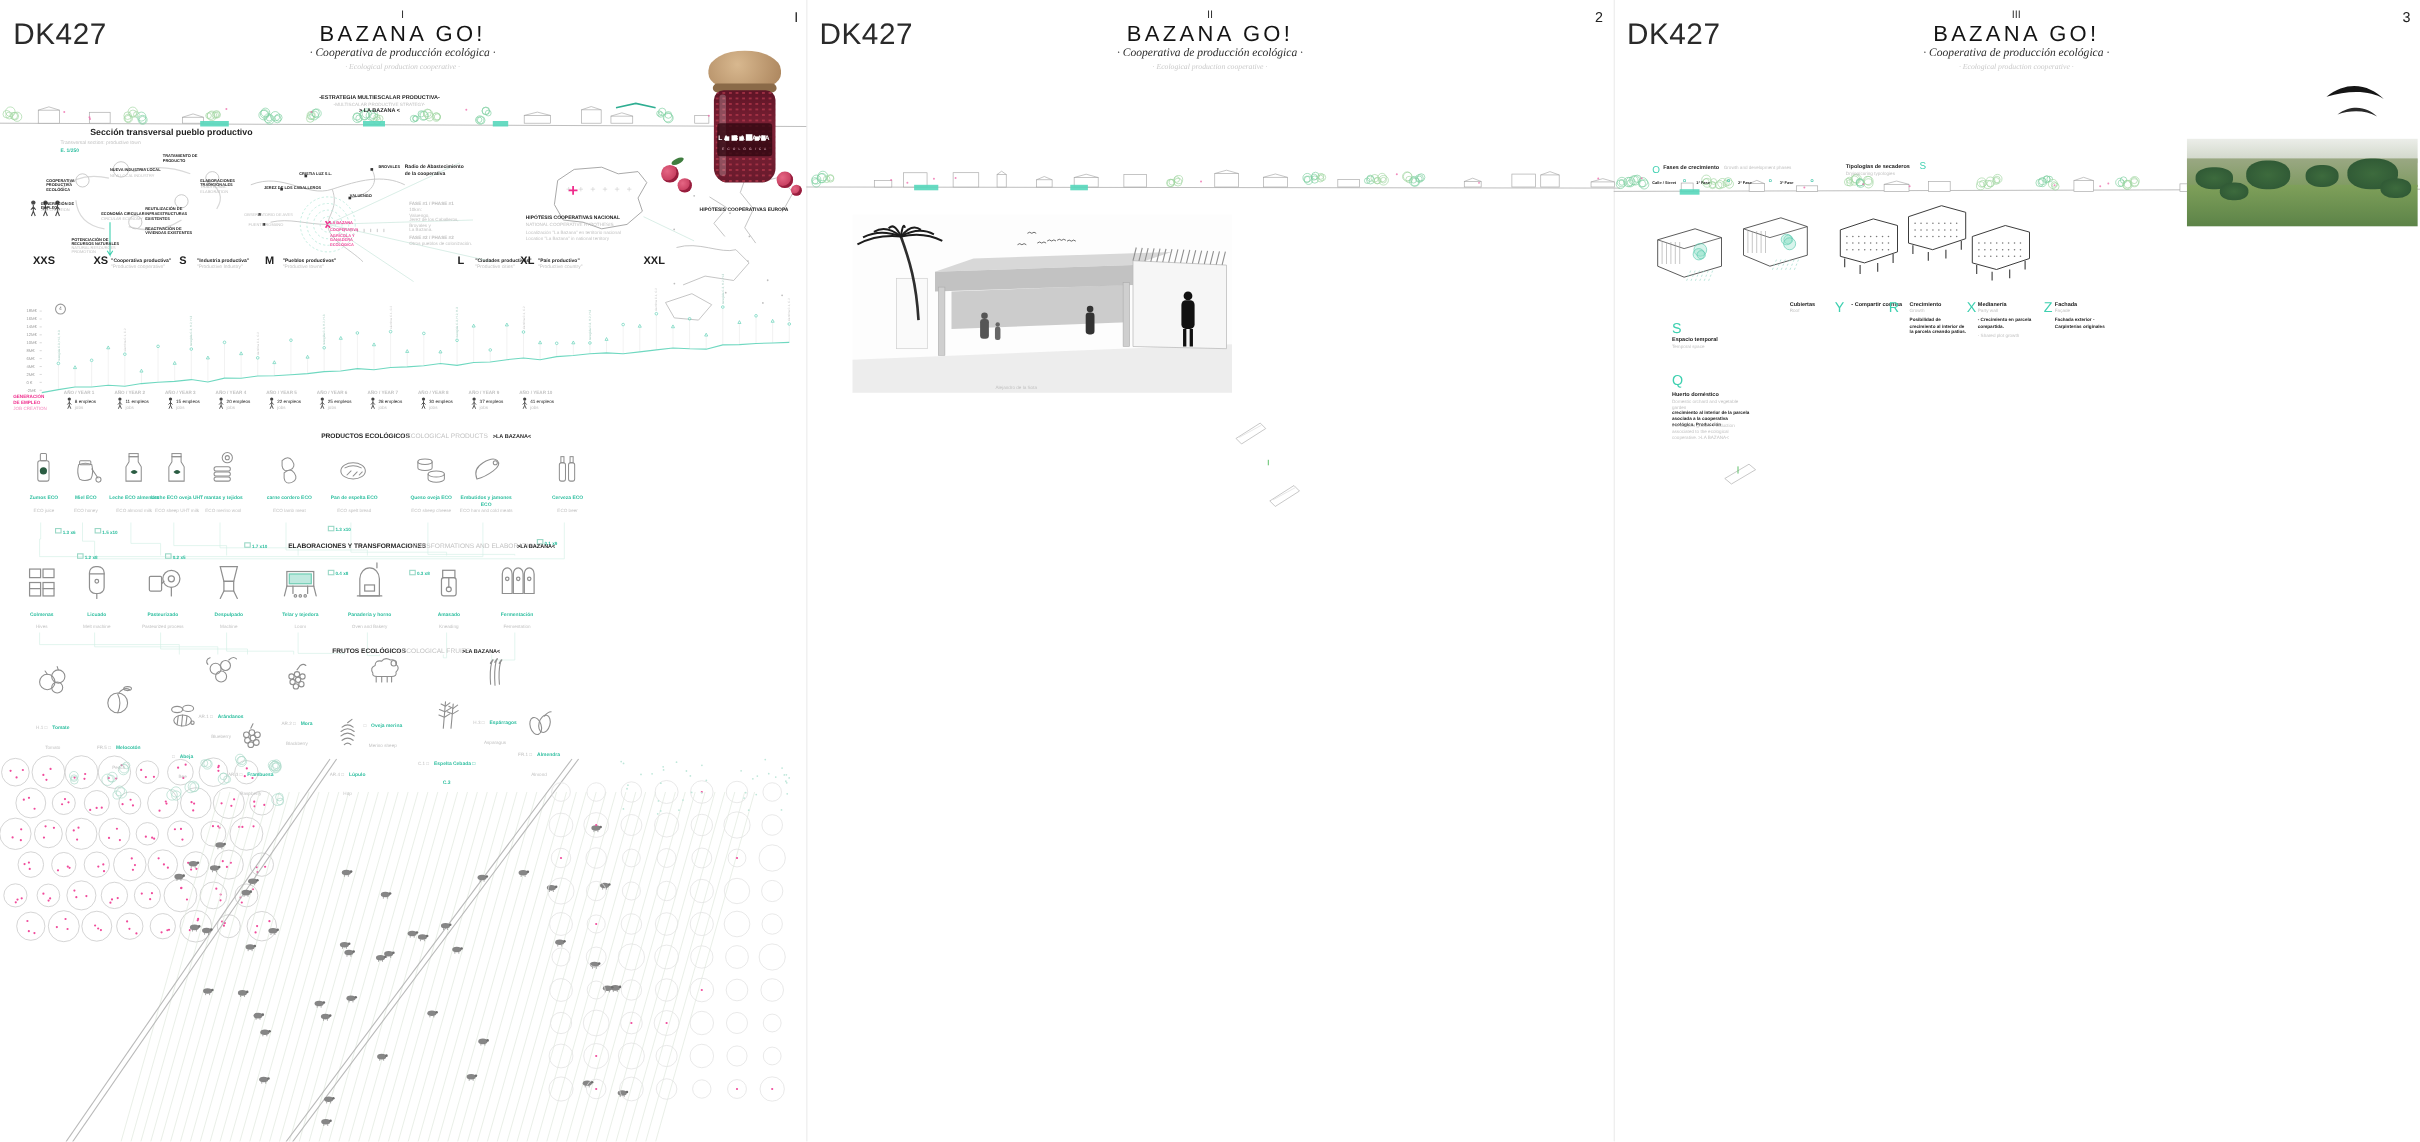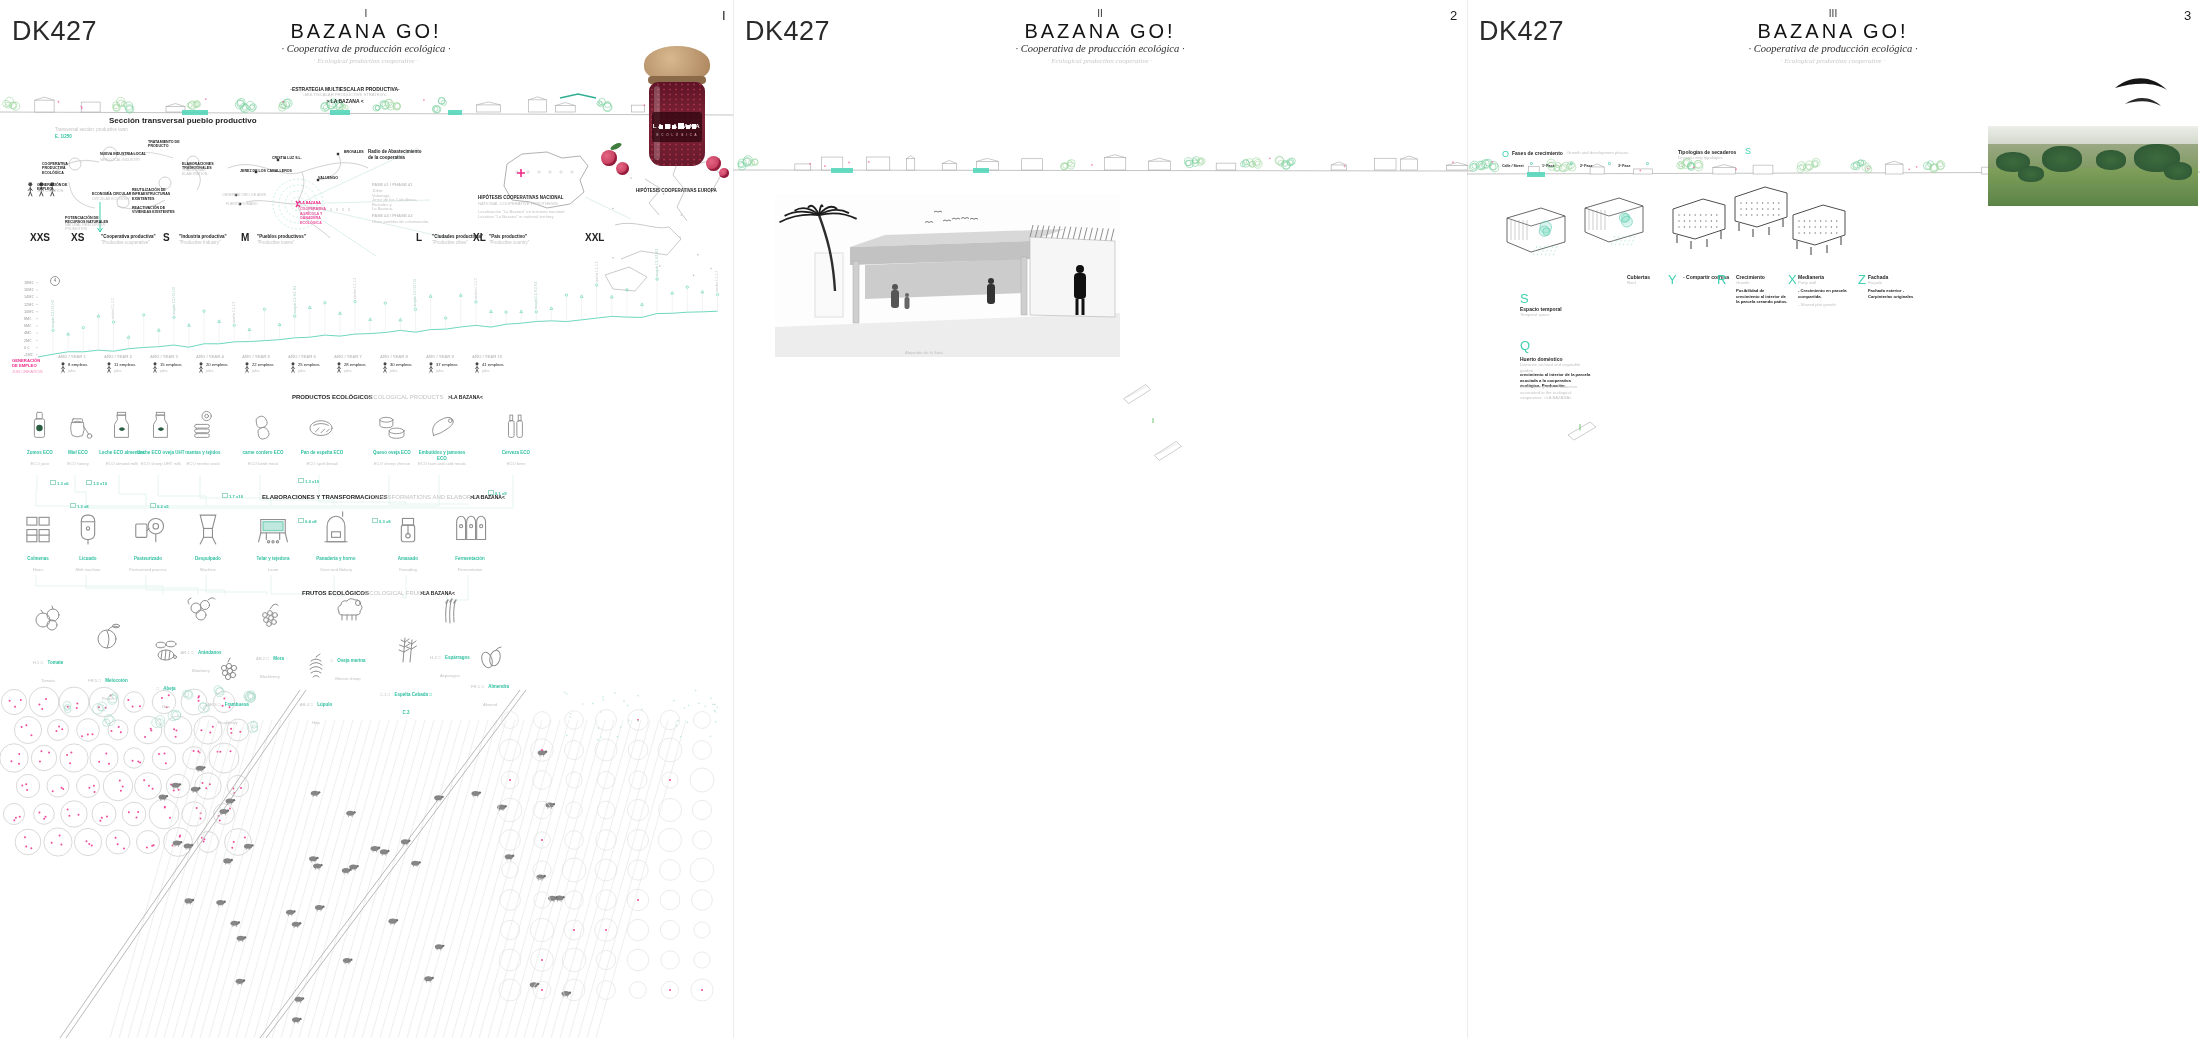--- a/index.html
+++ b/index.html
@@ -1489,21 +1489,21 @@
       <path d="M83.97925661596435,68.98651548148436 l3,3 l3,-3" fill="none" stroke="#333" stroke-width="0.9"></path>
       <path d="M53.42942704140648,68.27465021902447 l3,3 l3,-3" fill="none" stroke="#333" stroke-width="0.9"></path>
       <path d="M47.44862773802533,76.00683938293105 l3,3 l3,-3" fill="none" stroke="#333" stroke-width="0.9"></path>
       <path d="M75.00701235374763,100.39645459288566 l3,3 l3,-3" fill="none" stroke="#333" stroke-width="0.9"></path>
       <path d="M21.37093594827267,84.84257078023747 l3,3 l3,-3" fill="none" stroke="#333" stroke-width="0.9"></path>
       <path d="M43.35137400932208,66.94770393285327 l3,3 l3,-3" fill="none" stroke="#333" stroke-width="0.9"></path>
       <path d="M37.77538387466939,113.41100891046739 l3,3 l3,-3" fill="none" stroke="#333" stroke-width="0.9"></path>
     </svg>
   <svg id="pond3" style="left:2128px;top:682px" width="72" height="78"></svg>
 
-<div class="abs h8" style="left: 69px; top: 116px; padding-left: 40px;">Sección transversal pueblo productivo</div>
+<div class="abs h8" style="left: 42px; top: 116px; padding-left: 40px;">Sección transversal pueblo productivo</div>
     <div class="abs t45 g" style="left: 55px; top: 127px;">Transversal section: productive town</div>
     <div class="abs t45 tl b" style="left: 55px; top: 134px;">E. 1/250</div>
     <div class="abs h5 ctr" style="left: 255px; top: 86px; width: 180px;">-ESTRATEGIA MULTIESCALAR PRODUCTIVA-</div>
     <div class="abs t4 g ctr" style="left: 255px; top: 92px; width: 180px;">-MULTISCALAR PRODUCTIVE STRATEGY-</div>
     <div class="abs h5 ctr" style="left: 255px; top: 98px; width: 180px;">&gt; LA BAZANA &lt;</div>
     <div class="abs t35 b dk" style="left: 42px; top: 162px; width: 46px;">COOPERATIVA PRODUCTIVA ECOLÓGICA</div>
     <div class="abs t35 b dk" style="left: 100px; top: 152px; width: 46px;">NUEVA INDUSTRIA LOCAL</div>
     <div class="abs t35 b dk" style="left: 182px; top: 162px; width: 46px;">ELABORACIONES TRADICIONALES</div>
     <div class="abs t35 b dk" style="left: 148px; top: 140px; width: 46px;">TRATAMIENTO DE PRODUCTO</div>
     <div class="abs t35 b dk" style="left: 37px; top: 183px; width: 46px;">GENERACIÓN DE EMPLEO</div>
@@ -1563,21 +1563,21 @@
       <div class="abs ctr" style="left:24px;top:87px;width:50px;font-size:3px;letter-spacing:1px;color:#eab7c6">E C O L Ó G I C A</div>
     </div>
     <div class="abs " style="left: 601px; top: 150px; width: 16px; height: 16px; border-radius: 50%; background: radial-gradient(circle at 35% 35%, rgb(229, 102, 132), rgb(178, 35, 71)); box-shadow: rgba(120, 10, 40, 0.6) -2px -2px 0px inset;"></div>
     <div class="abs " style="left: 616px; top: 162px; width: 13px; height: 13px; border-radius: 50%; background: radial-gradient(circle at 35% 35%, rgb(229, 102, 132), rgb(178, 35, 71)); box-shadow: rgba(120, 10, 40, 0.6) -2px -2px 0px inset;"></div>
     <div class="abs " style="left: 706px; top: 156px; width: 15px; height: 15px; border-radius: 50%; background: radial-gradient(circle at 35% 35%, rgb(229, 102, 132), rgb(178, 35, 71)); box-shadow: rgba(120, 10, 40, 0.6) -2px -2px 0px inset;"></div>
     <div class="abs " style="left: 719px; top: 168px; width: 10px; height: 10px; border-radius: 50%; background: radial-gradient(circle at 35% 35%, rgb(229, 102, 132), rgb(178, 35, 71)); box-shadow: rgba(120, 10, 40, 0.6) -2px -2px 0px inset;"></div>
     <div class="abs " style="left: 610px; top: 144px; width: 12px; height: 5px; background: rgb(63, 125, 63); border-radius: 50%; transform: rotate(-25deg);"></div>
     <div class="abs dk b" style="left: 30px; top: 232px; font-size: 10px;">XXS</div>
     <div class="abs t45 b dk" style="left: 46px; top: 234px;"></div>
     <div class="abs t45 g" style="left: 46px; top: 240px;"></div>
-    <div class="abs dk b" style="left: 71px; top: 232px; font-size: 10px; text-align: right;">XS</div>
+    <div class="abs dk b" style="left: 85px; top: 232px; font-size: 10px; text-align: right;">XS</div>
     <div class="abs t45 b dk" style="left: 101px; top: 234px;">"Cooperativa productiva"</div>
     <div class="abs t45 g" style="left: 101px; top: 240px;">"Productive cooperative"</div>
     <div class="abs dk b" style="left: 163px; top: 232px; font-size: 10px;">S</div>
     <div class="abs t45 b dk" style="left: 179px; top: 234px;">"Industria productiva"</div>
     <div class="abs t45 g" style="left: 179px; top: 240px;">"Productive Industry"</div>
     <div class="abs dk b" style="left: 241px; top: 232px; font-size: 10px;">M</div>
     <div class="abs t45 b dk" style="left: 257px; top: 234px;">"Pueblos productivos"</div>
     <div class="abs t45 g" style="left: 257px; top: 240px;">"Productive towns"</div>
     <div class="abs dk b" style="left: 416px; top: 232px; font-size: 10px;">L</div>
     <div class="abs t45 b dk" style="left: 432px; top: 234px;">"Ciudades productivas"</div>

